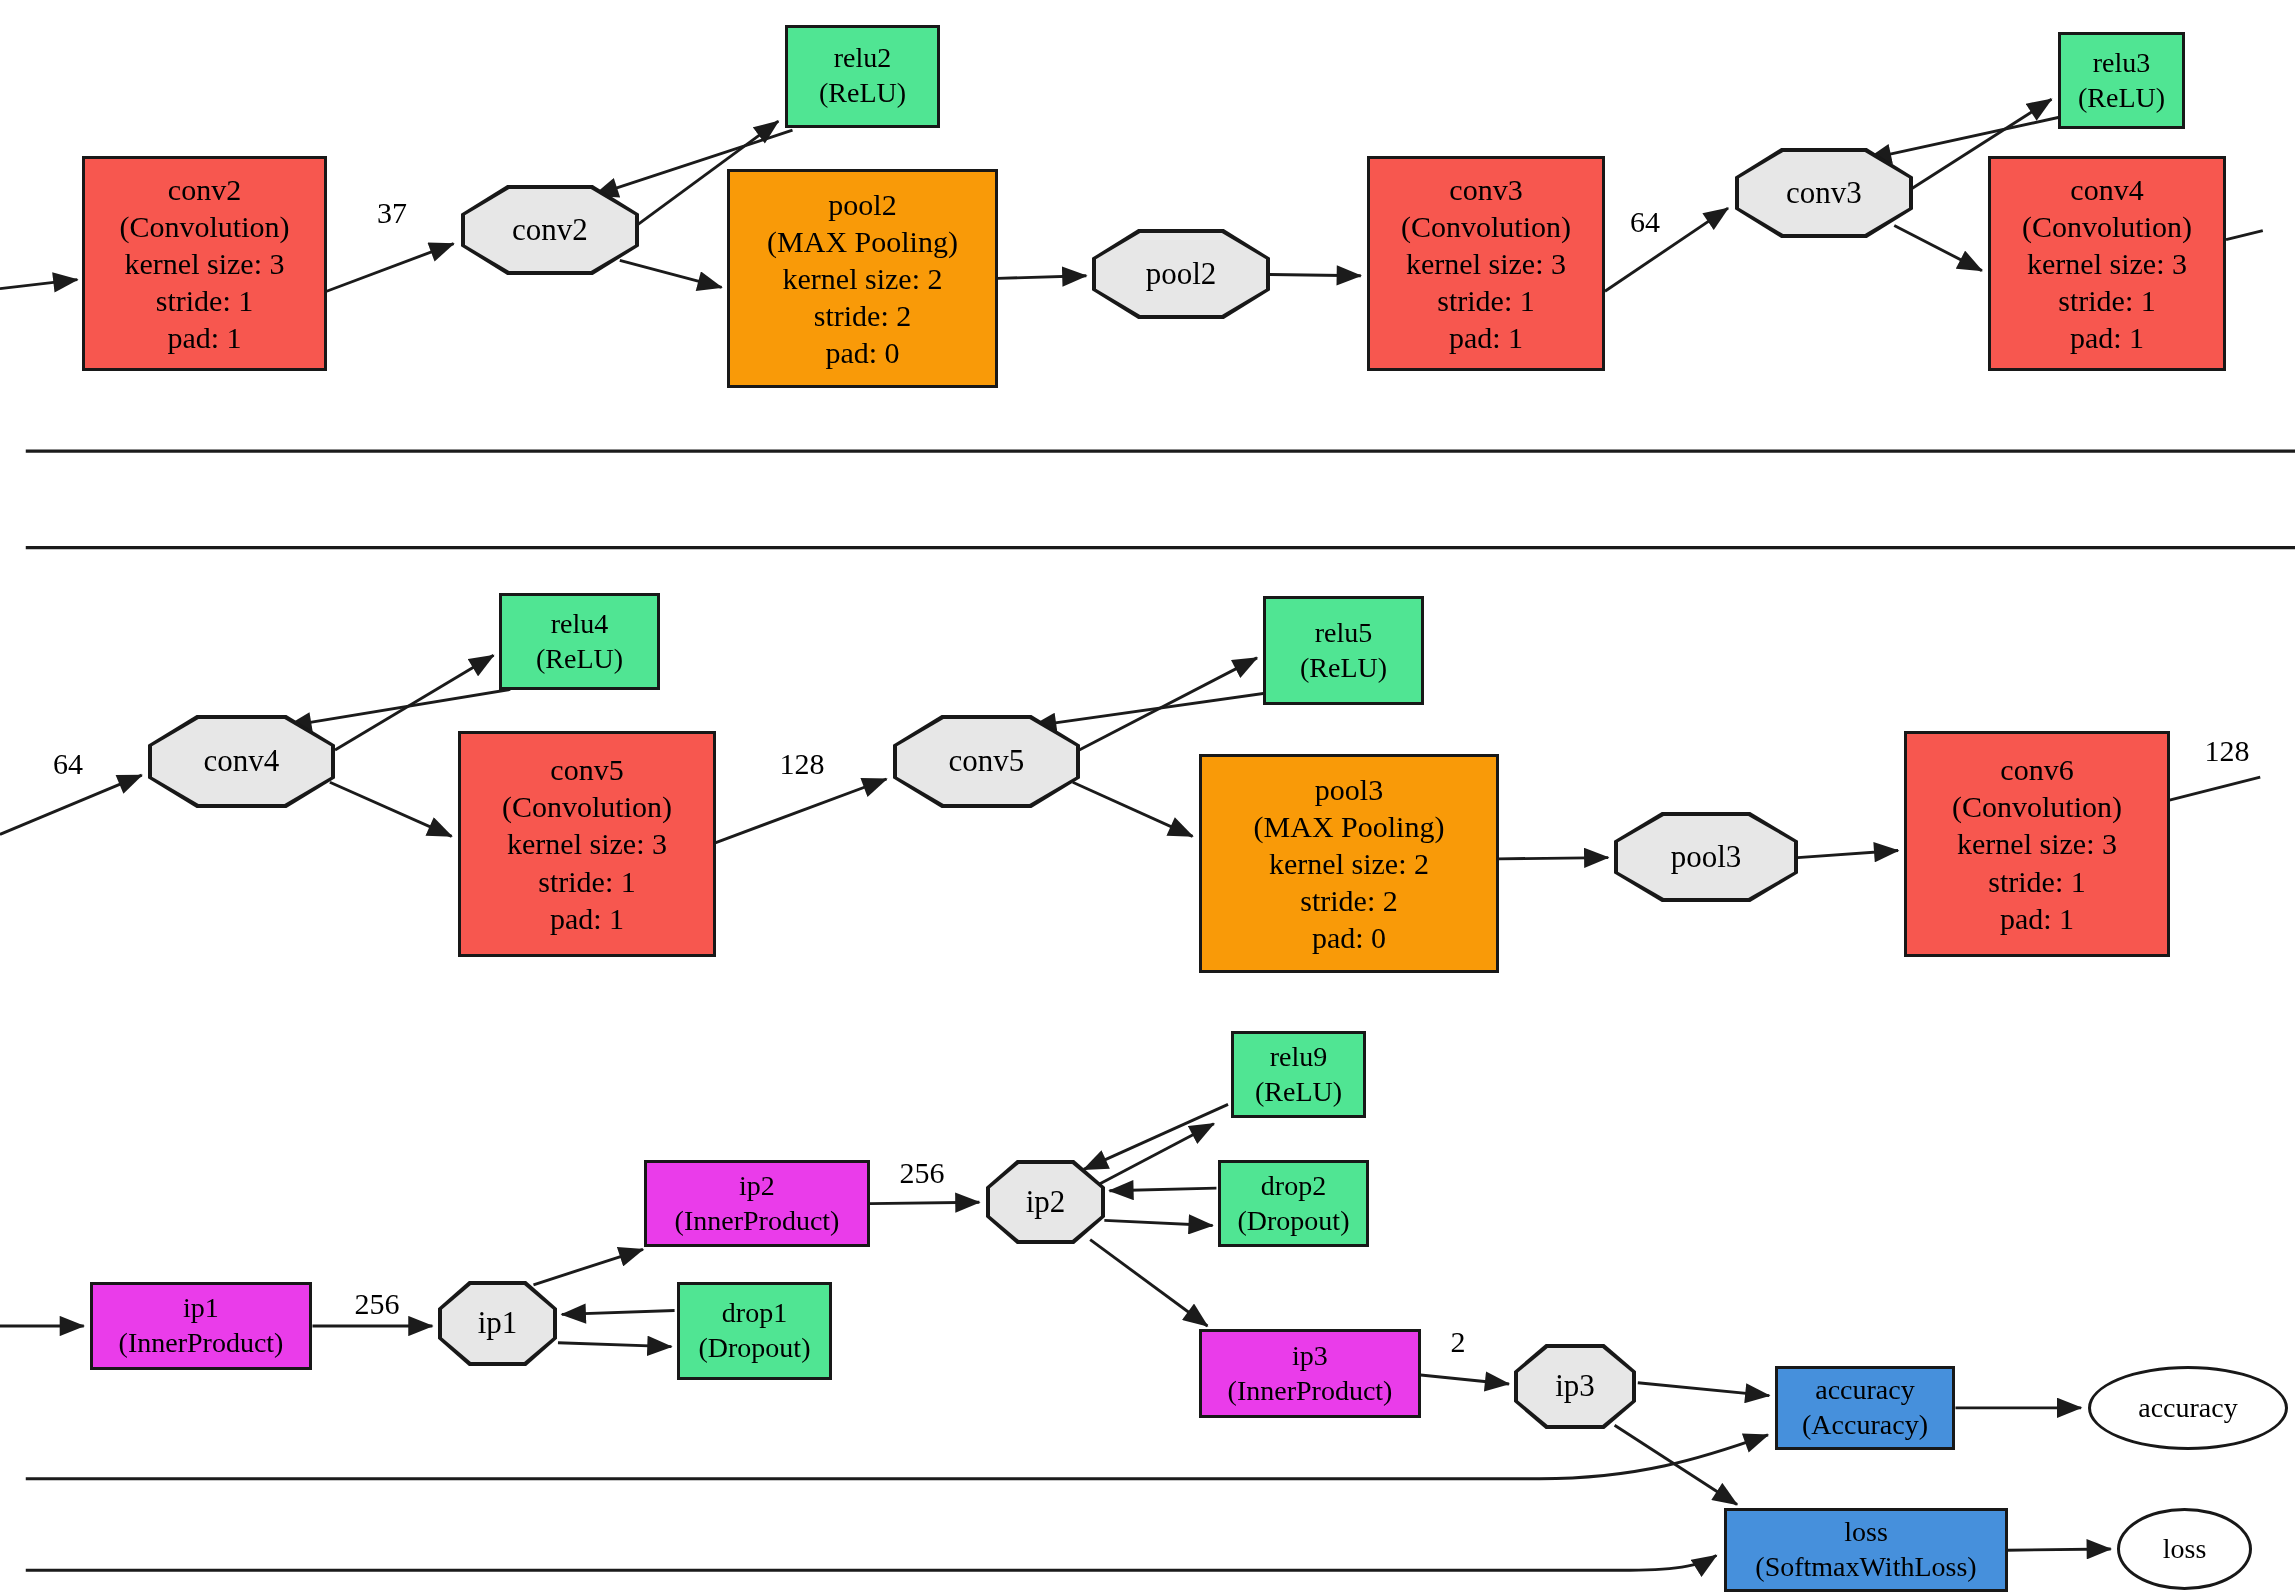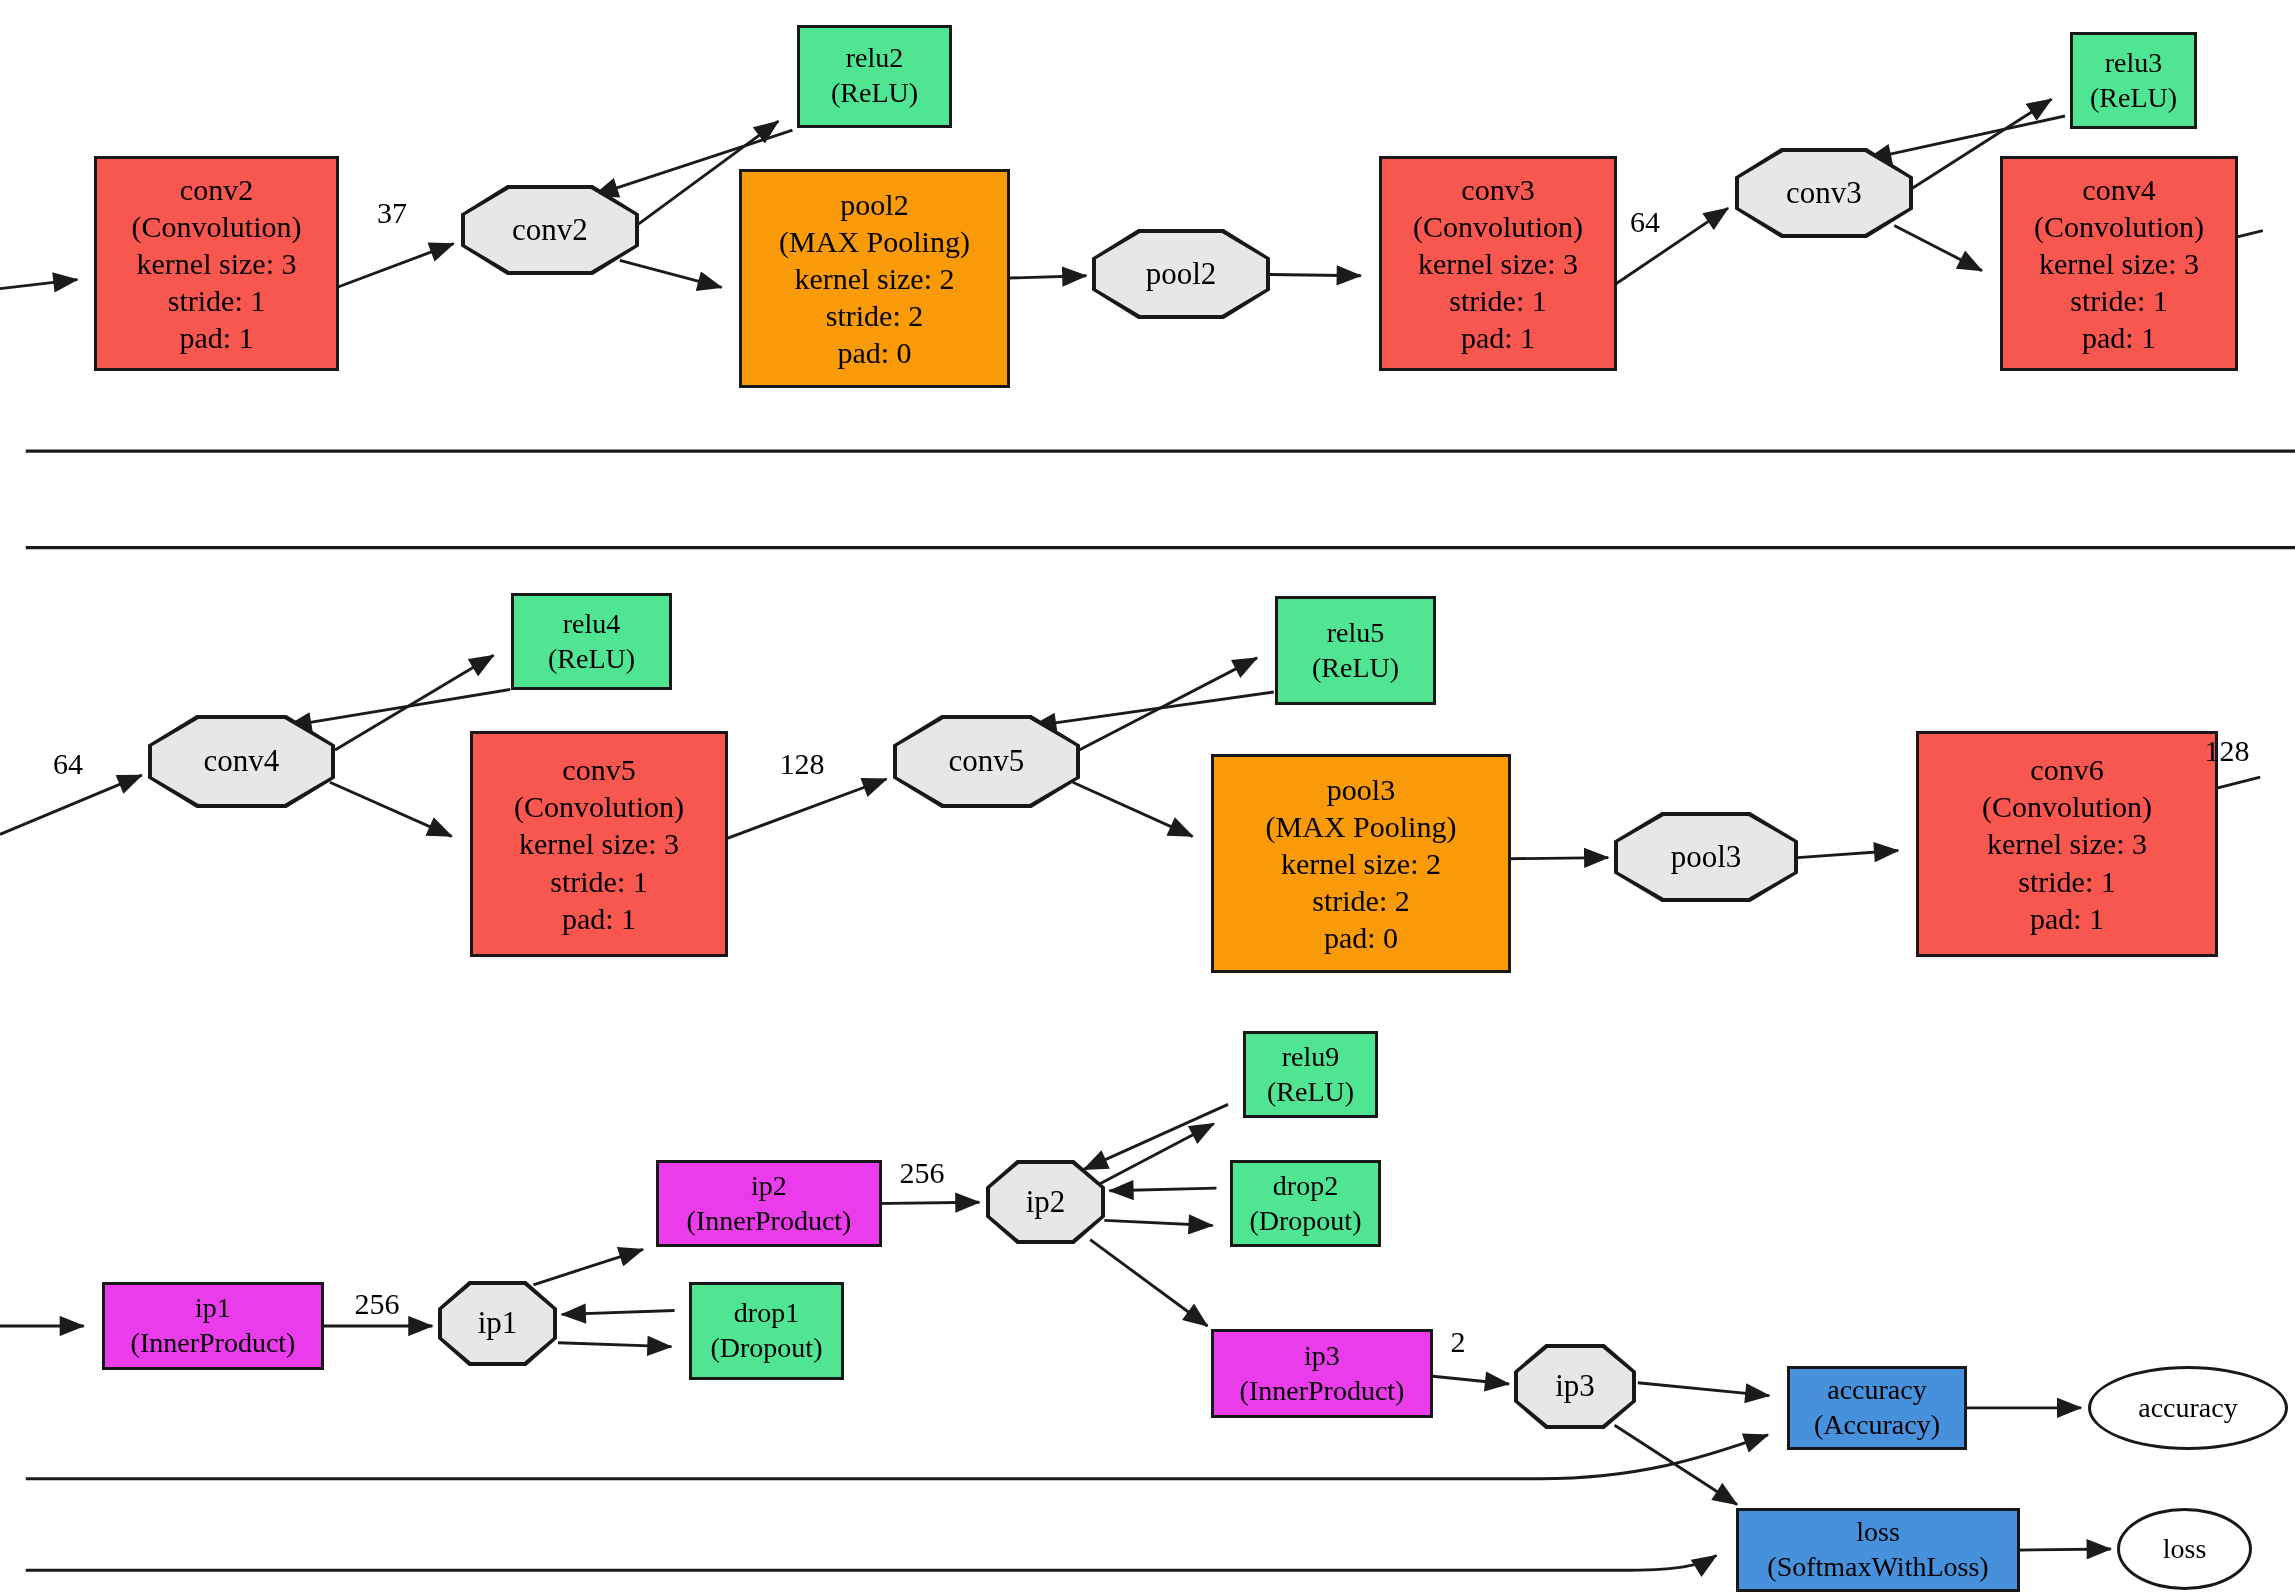--- a/index.html
+++ b/index.html
@@ -1,20 +1,20 @@
 <!DOCTYPE html>
 <html style="font-size:10.3px"><head>
 <meta charset="utf-8">
 <style>
   html,body{margin:0;padding:0;background:#ffffff;}
   #canvas{position:relative;width:2295px;height:1596px;background:#ffffff;overflow:hidden;
           font-family:"Liberation Serif",serif;color:#000;}
   #edges{position:absolute;left:0;top:0;}
   .node{position:absolute;display:flex;align-items:center;justify-content:center;text-align:center;box-sizing:border-box;}
-  .rect{border:3.2px solid #181818;margin-left:12px;}
+  .rect{border:3.2px solid #181818;}
   .conv{background:#F7574F;}
   .pool{background:#F99A08;}
   .act{background:#50E593;}
   .ip{background:#EA3CEA;}
   .outl{background:#4690DC;}
   .lbl{white-space:pre-line;font-size:30px;line-height:1.24;}
   .lbl.small{font-size:28px;}
   .oct{background:transparent;border:none;}
   .oct-shell{position:absolute;inset:0;background:#181818;
      clip-path:polygon(26% 0%,74% 0%,100% 32%,100% 68%,74% 100%,26% 100%,0% 68%,0% 32%);}
@@ -174,21 +174,21 @@
 kernel size: 2
 stride: 2
 pad: 0</span>
   </div>
   <div class="node oct" style="left:1614px;top:812px;width:184px;height:90px">
     <div class="oct-shell"></div>
     <div class="oct-inner">
         <span class="lbl">pool3</span>
       </div>
   </div>
-  <div class="node rect conv" style="left:1904px;top:731px;width:302px;height:226px">
+  <div class="node rect conv" style="left:1904px;top:731px;width:266px;height:226px">
     <span class="lbl">conv6
 (Convolution)
 kernel size: 3
 stride: 1
 pad: 1</span>
   </div>
 
   <div class="node rect act" style="left:1231px;top:1031px;width:135px;height:87px">
     <span class="lbl small">relu9
 (ReLU)</span>

